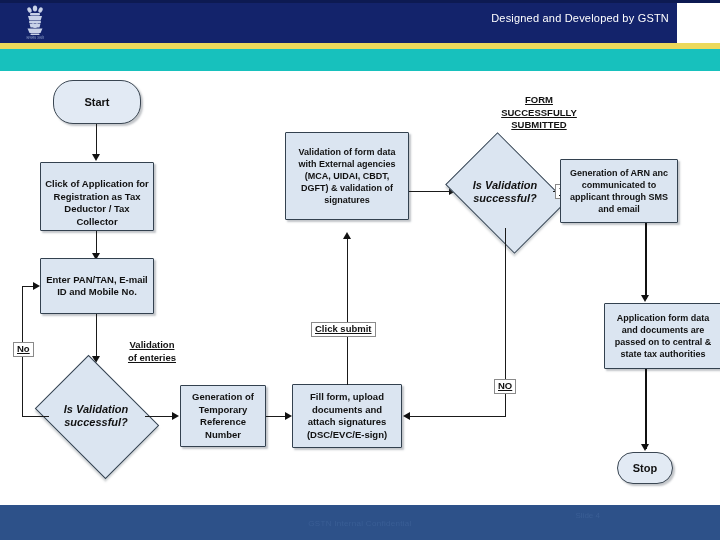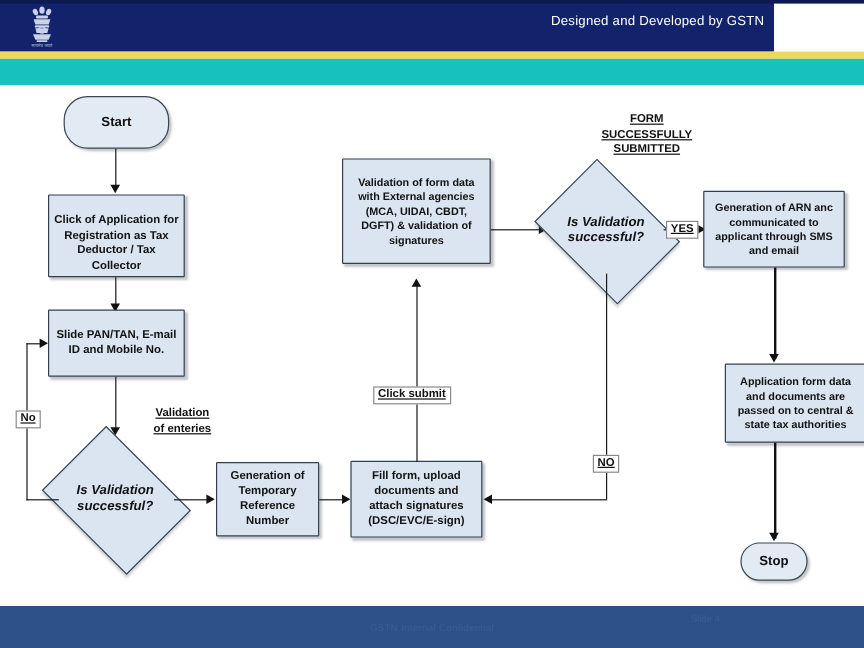--- a/index.html
+++ b/index.html
@@ -3,21 +3,21 @@
 <meta charset="utf-8">
 <style>
   html,body{margin:0;padding:0;}
   body{
     width:720px;height:540px;overflow:hidden;
     background:#ffffff;
     font-family:"Liberation Sans","DejaVu Sans",sans-serif;
     position:relative;
   }
   
-  .hdr{position:absolute;left:0;top:0;width:645px;height:43px;background:#13236b;}
+  .hdr{position:absolute;left:0;top:0;width:645px;height:43px;background:#13236b;padding-left:32px;}
   .hdr-navy-left{position:absolute;left:0;top:0;width:720px;height:3px;background:#0d1a52;}
   .emblem{position:absolute;left:18px;top:4px;width:34px;height:36px;}
   .hdr-title{
     position:absolute;right:8px;top:12px;
     color:#ffffff;font-size:11px;letter-spacing:.2px;white-space:nowrap;
   }
   .band-yellow{position:absolute;left:0;top:43px;width:720px;height:6px;background:#ecd95b;}
   .band-teal{position:absolute;left:0;top:49px;width:720px;height:22px;background:#17c1bd;}
 
   
@@ -113,21 +113,21 @@
   <div class="arw down" style="left:92px;top:83px;"></div>
 
   <div class="node proc" style="left:40px;top:91px;width:114px;height:69px;align-items:flex-end;">
     <span>Click of Application for Registration as Tax Deductor / Tax Collector</span>
   </div>
 
   <div class="ln v" style="left:96px;top:160px;height:28px;"></div>
   <div class="arw down" style="left:92px;top:182px;"></div>
 
   <div class="node proc" style="left:40px;top:187px;width:114px;height:56px;">
-    <span>Slide PAN/TAN, E-mail ID and Mobile No.</span>
+    <span>Enter PAN/TAN, E-mail ID and Mobile No.</span>
   </div>
 
   <div class="lbl plain" style="left:112px;top:268px;width:80px;">
     <div>Validation</div>
     <div>of enteries</div>
   </div>
 
   <div class="ln v" style="left:96px;top:243px;height:46px;"></div>
   <div class="arw down" style="left:92px;top:285px;"></div>
 
@@ -181,21 +181,21 @@
     <div class="txt">
       <span>Is Validation</span>
       <span>successful?</span>
     </div>
   </div>
 
   <div class="ln h" style="left:553px;top:120px;width:33px;"></div>
   <div class="arw right" style="left:581px;top:116px;"></div>
   <div class="lbl box" style="left:555px;top:113px;">YES</div>
 
-  <div class="node proc" style="left:586px;top:88px;width:118px;height:64px;font-size:9px;line-height:12px;">
+  <div class="node proc" style="left:560px;top:88px;width:118px;height:64px;font-size:9px;line-height:12px;">
     <span>Generation of ARN anc communicated to applicant through SMS and email</span>
   </div>
 
   <div class="ln v thick" style="left:645px;top:152px;height:76px;width:2px;"></div>
   <div class="arw down" style="left:641px;top:224px;"></div>
 
   <div class="node proc" style="left:604px;top:232px;width:118px;height:66px;font-size:9px;line-height:12px;">
     <span>Application form data and documents are passed on to central &amp; state tax authorities</span>
   </div>
 

